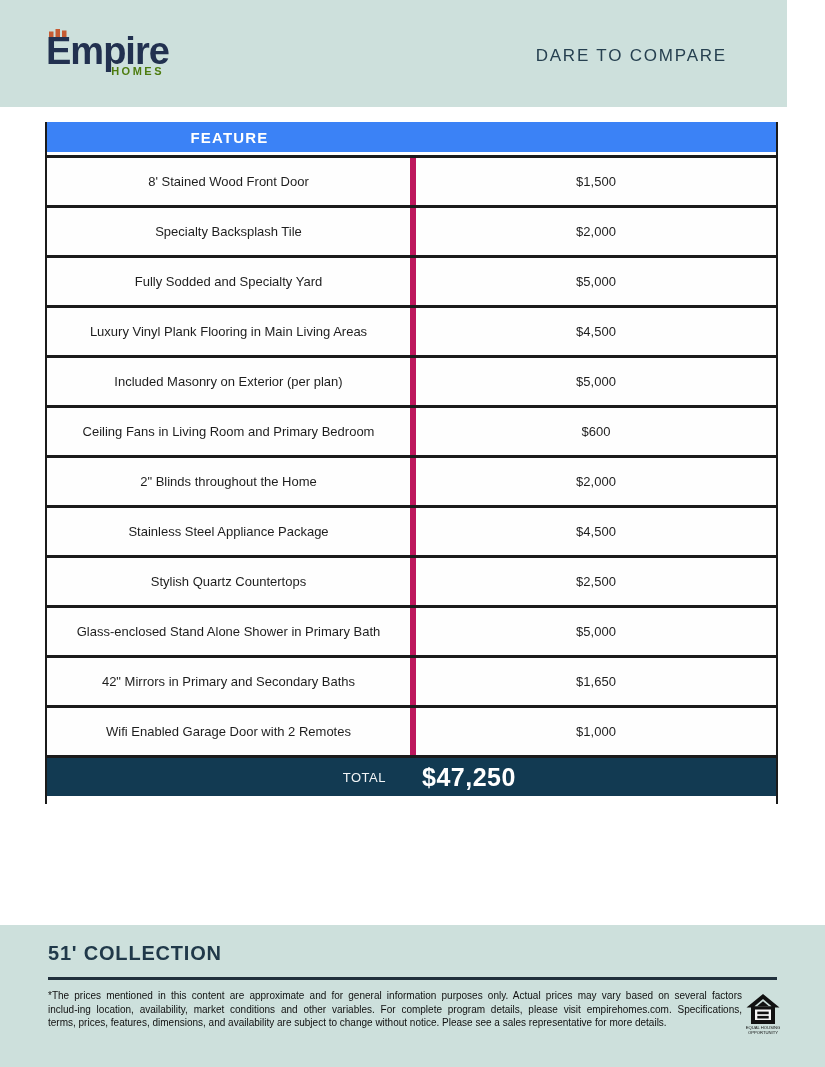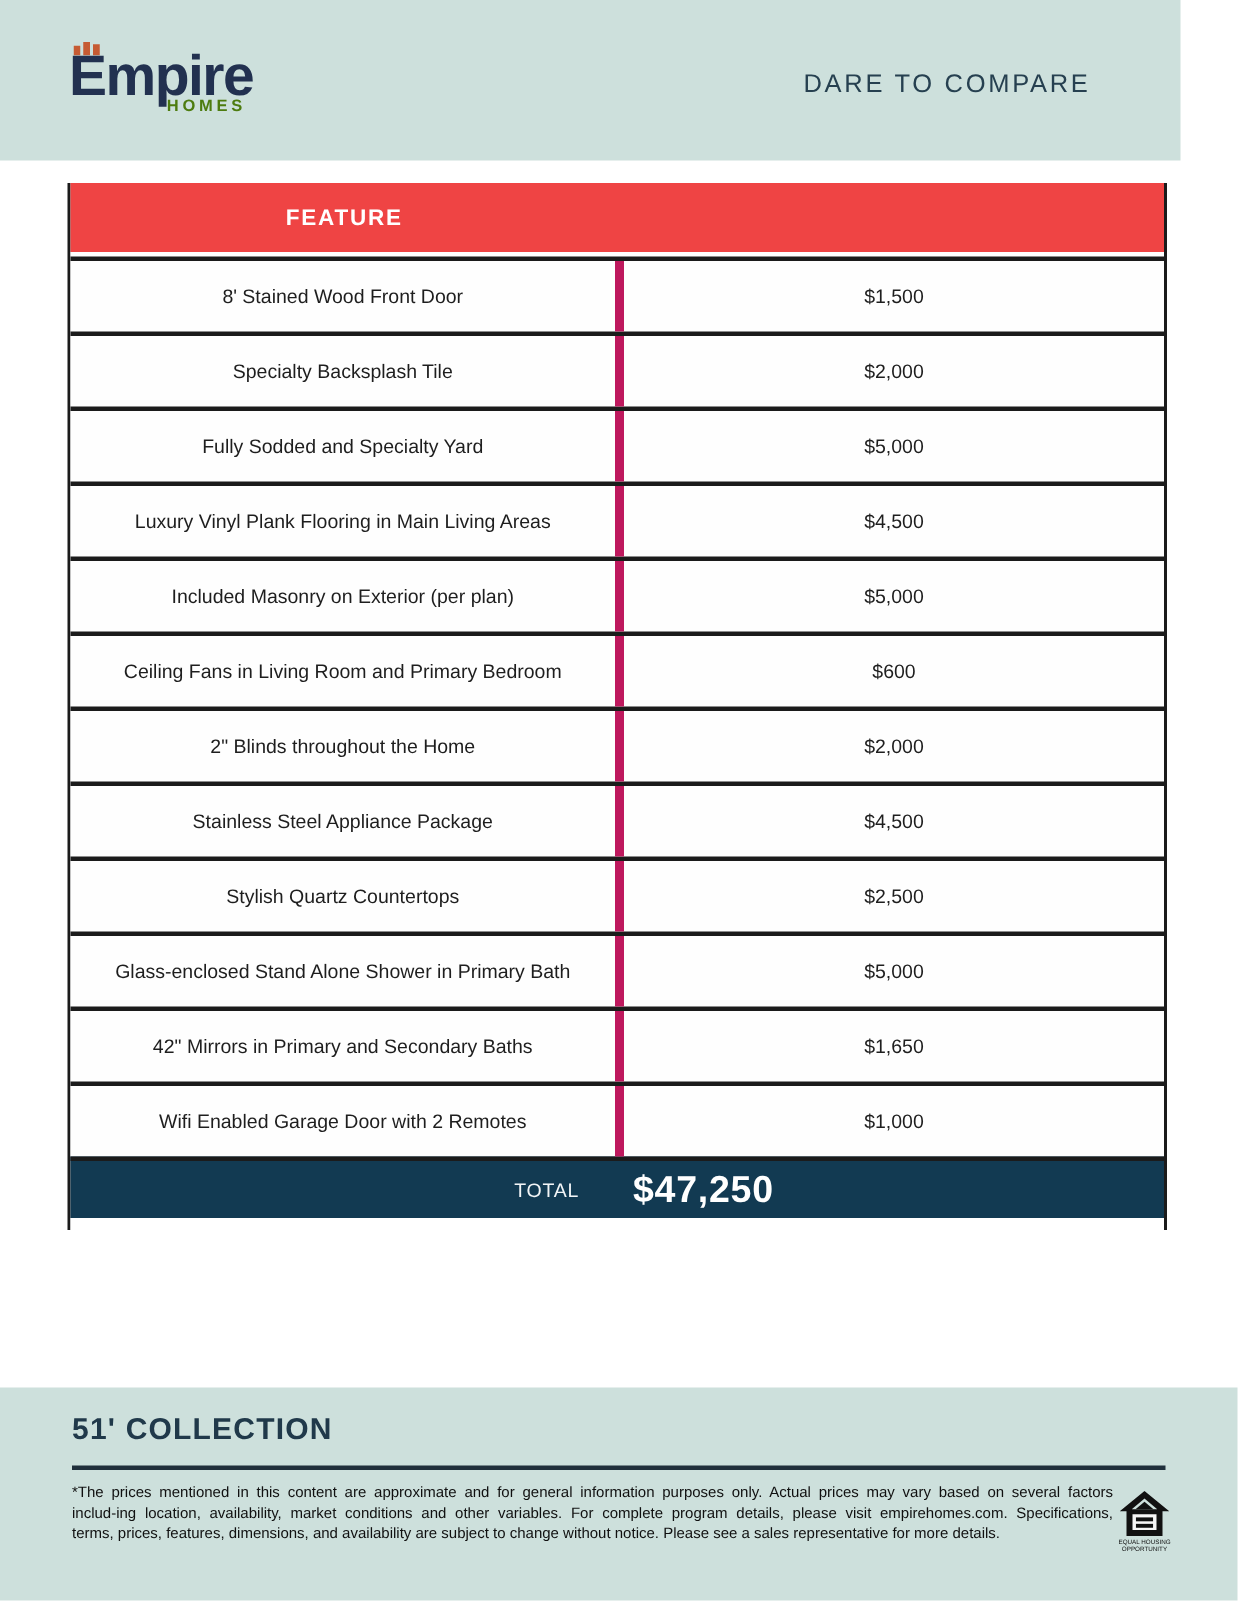--- a/index.html
+++ b/index.html
@@ -12,21 +12,21 @@
   .logo{position:absolute;left:46px;top:24px;width:120px;}
   .logo-icon{display:block;margin-left:3px;height:9px;}
   .logo-name{display:block;font-size:38px;font-weight:bold;color:#223150;line-height:36px;letter-spacing:-1px;}
   .logo-sub{display:block;text-align:right;font-size:11px;font-weight:bold;letter-spacing:2.5px;color:#4d7c0f;margin-top:-4px;padding-right:2px;}
   .tagline{position:absolute;right:60px;top:46px;font-size:17px;letter-spacing:1.8px;color:#264050;font-weight:500;}
   
   .table-box{
     position:absolute;left:45px;top:122px;width:733px;box-sizing:border-box;
     border-left:2px solid #1b1b1b;border-right:2px solid #1b1b1b;
   }
-  .thead{display:flex;background:#ef4444;height:46px;align-items:center;}
+  .thead{display:flex;background:#3b82f6;height:30px;align-items:center;}
   .thead .hcell{color:#ffffff;font-size:15px;font-weight:bold;letter-spacing:1.2px;text-align:center;}
   .hcell.feature{width:365px;}
   .hcell.cost{flex:1;}
   .head-gap{height:3px;background:#ffffff;}
   .row{display:flex;border-top:3px solid #1b1b1b;background:#fefefe;}
   .cell{display:flex;align-items:center;justify-content:center;height:47px;font-size:13px;color:#1e1e1e;}
   .cell.feature{width:363px;border-right:6px solid #be185d;text-align:center;}
   .cell.cost{flex:1;}
   .total-bar{display:flex;align-items:center;background:#123a52;height:38px;border-top:3px solid #1b1b1b;}
   .total-label{width:363px;text-align:right;color:#f2f5f7;font-size:13px;letter-spacing:0.5px;padding-right:24px;box-sizing:border-box;}

